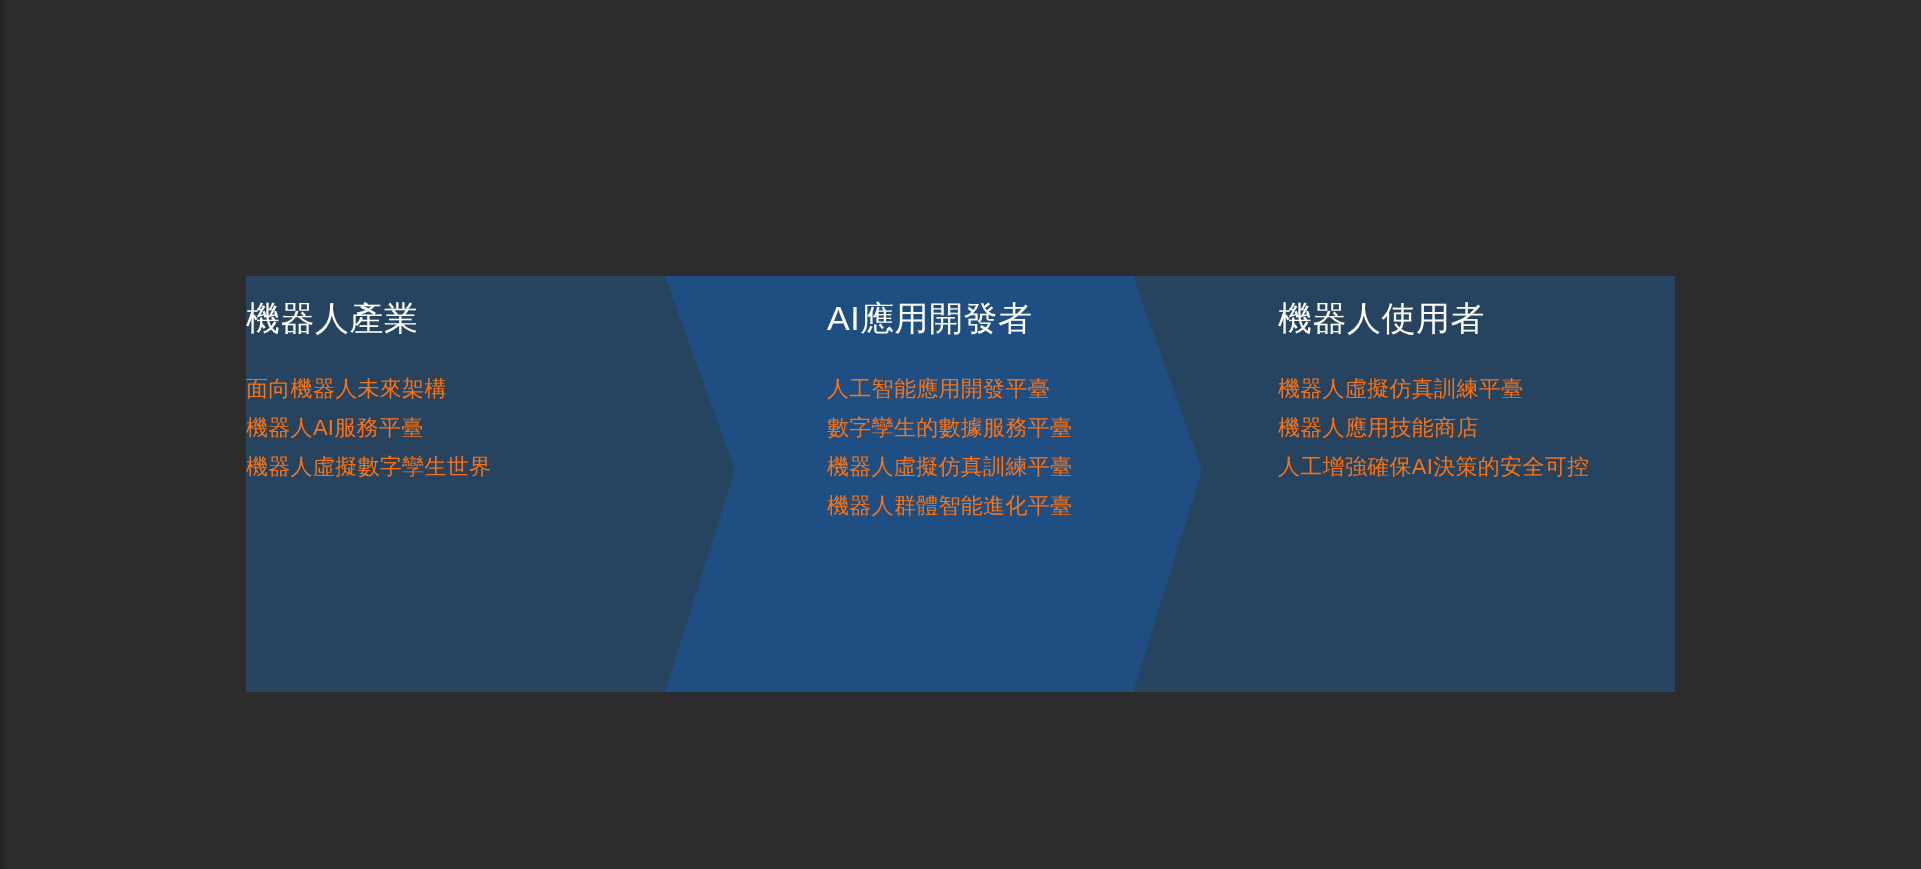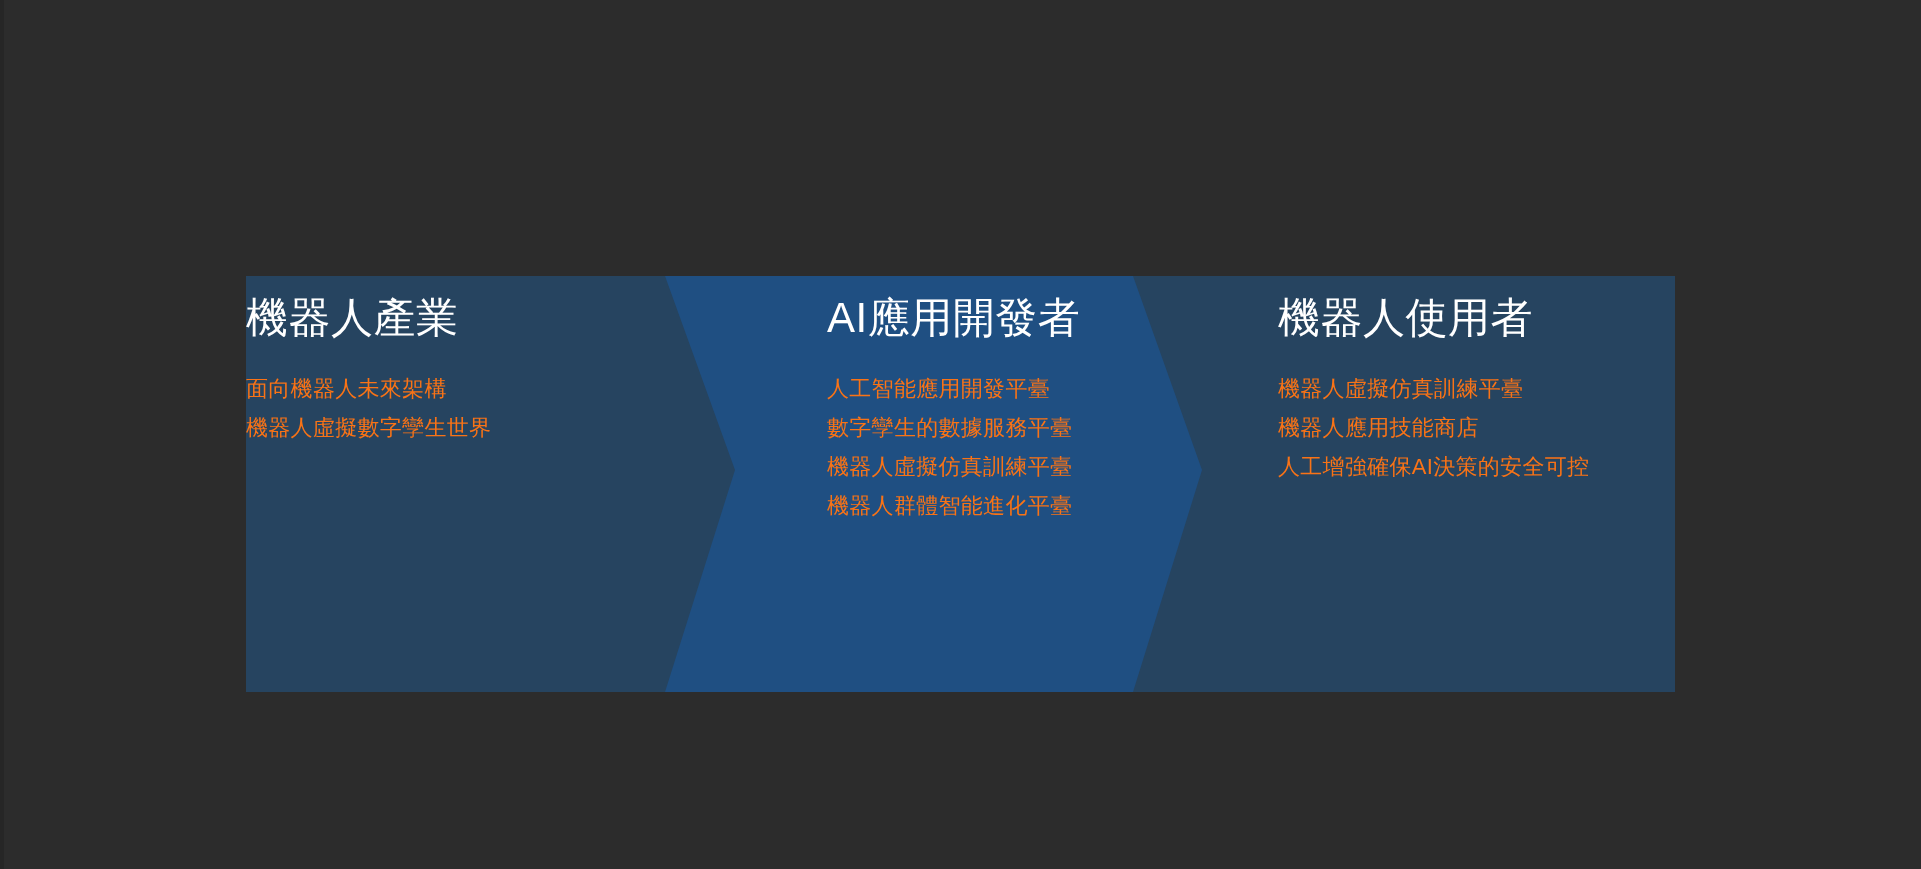--- a/index.html
+++ b/index.html
@@ -42,21 +42,21 @@
   }
   #panel-0 { left: 0px;    width: 490px; }
   #panel-1 { left: 581px;  width: 490px; }
   #panel-2 { left: 1032px; width: 397px; }
 
   .panel-heading {
     position: absolute;
     top: 22px;
     left: 0;
     color: #ffffff;
-    font-size: 42px;
+    font-size: 34px;
     font-weight: 400;
     line-height: 40px;
     white-space: nowrap;
     letter-spacing: 0.5px;
   }
   .panel-list {
     position: absolute;
     top: 93px;
     left: 0;
     margin: 0;
@@ -82,20 +82,21 @@
 
   <svg id="banner-svg" viewBox="0 0 1429 416" preserveAspectRatio="none">
     <rect x="0" y="0" width="1429" height="416" fill="#264460"></rect>
     <polygon points="419,0 887,0 956,194 887,416 419,416 489,194" fill="#1f4f82"></polygon>
   </svg>
 
   <div class="panel" id="panel-0">
     <div class="panel-heading">機器人產業</div>
     <ul class="panel-list">
       <li class="panel-list-item">面向機器人未來架構</li>
+      <li class="panel-list-item">機器人AI服務平臺</li>
       <li class="panel-list-item">機器人虛擬數字孿生世界</li>
     </ul>
   </div>
 
   <div class="panel" id="panel-1">
     <div class="panel-heading">AI應用開發者</div>
     <ul class="panel-list">
       <li class="panel-list-item">人工智能應用開發平臺</li>
       <li class="panel-list-item">數字孿生的數據服務平臺</li>
       <li class="panel-list-item">機器人虛擬仿真訓練平臺</li>

